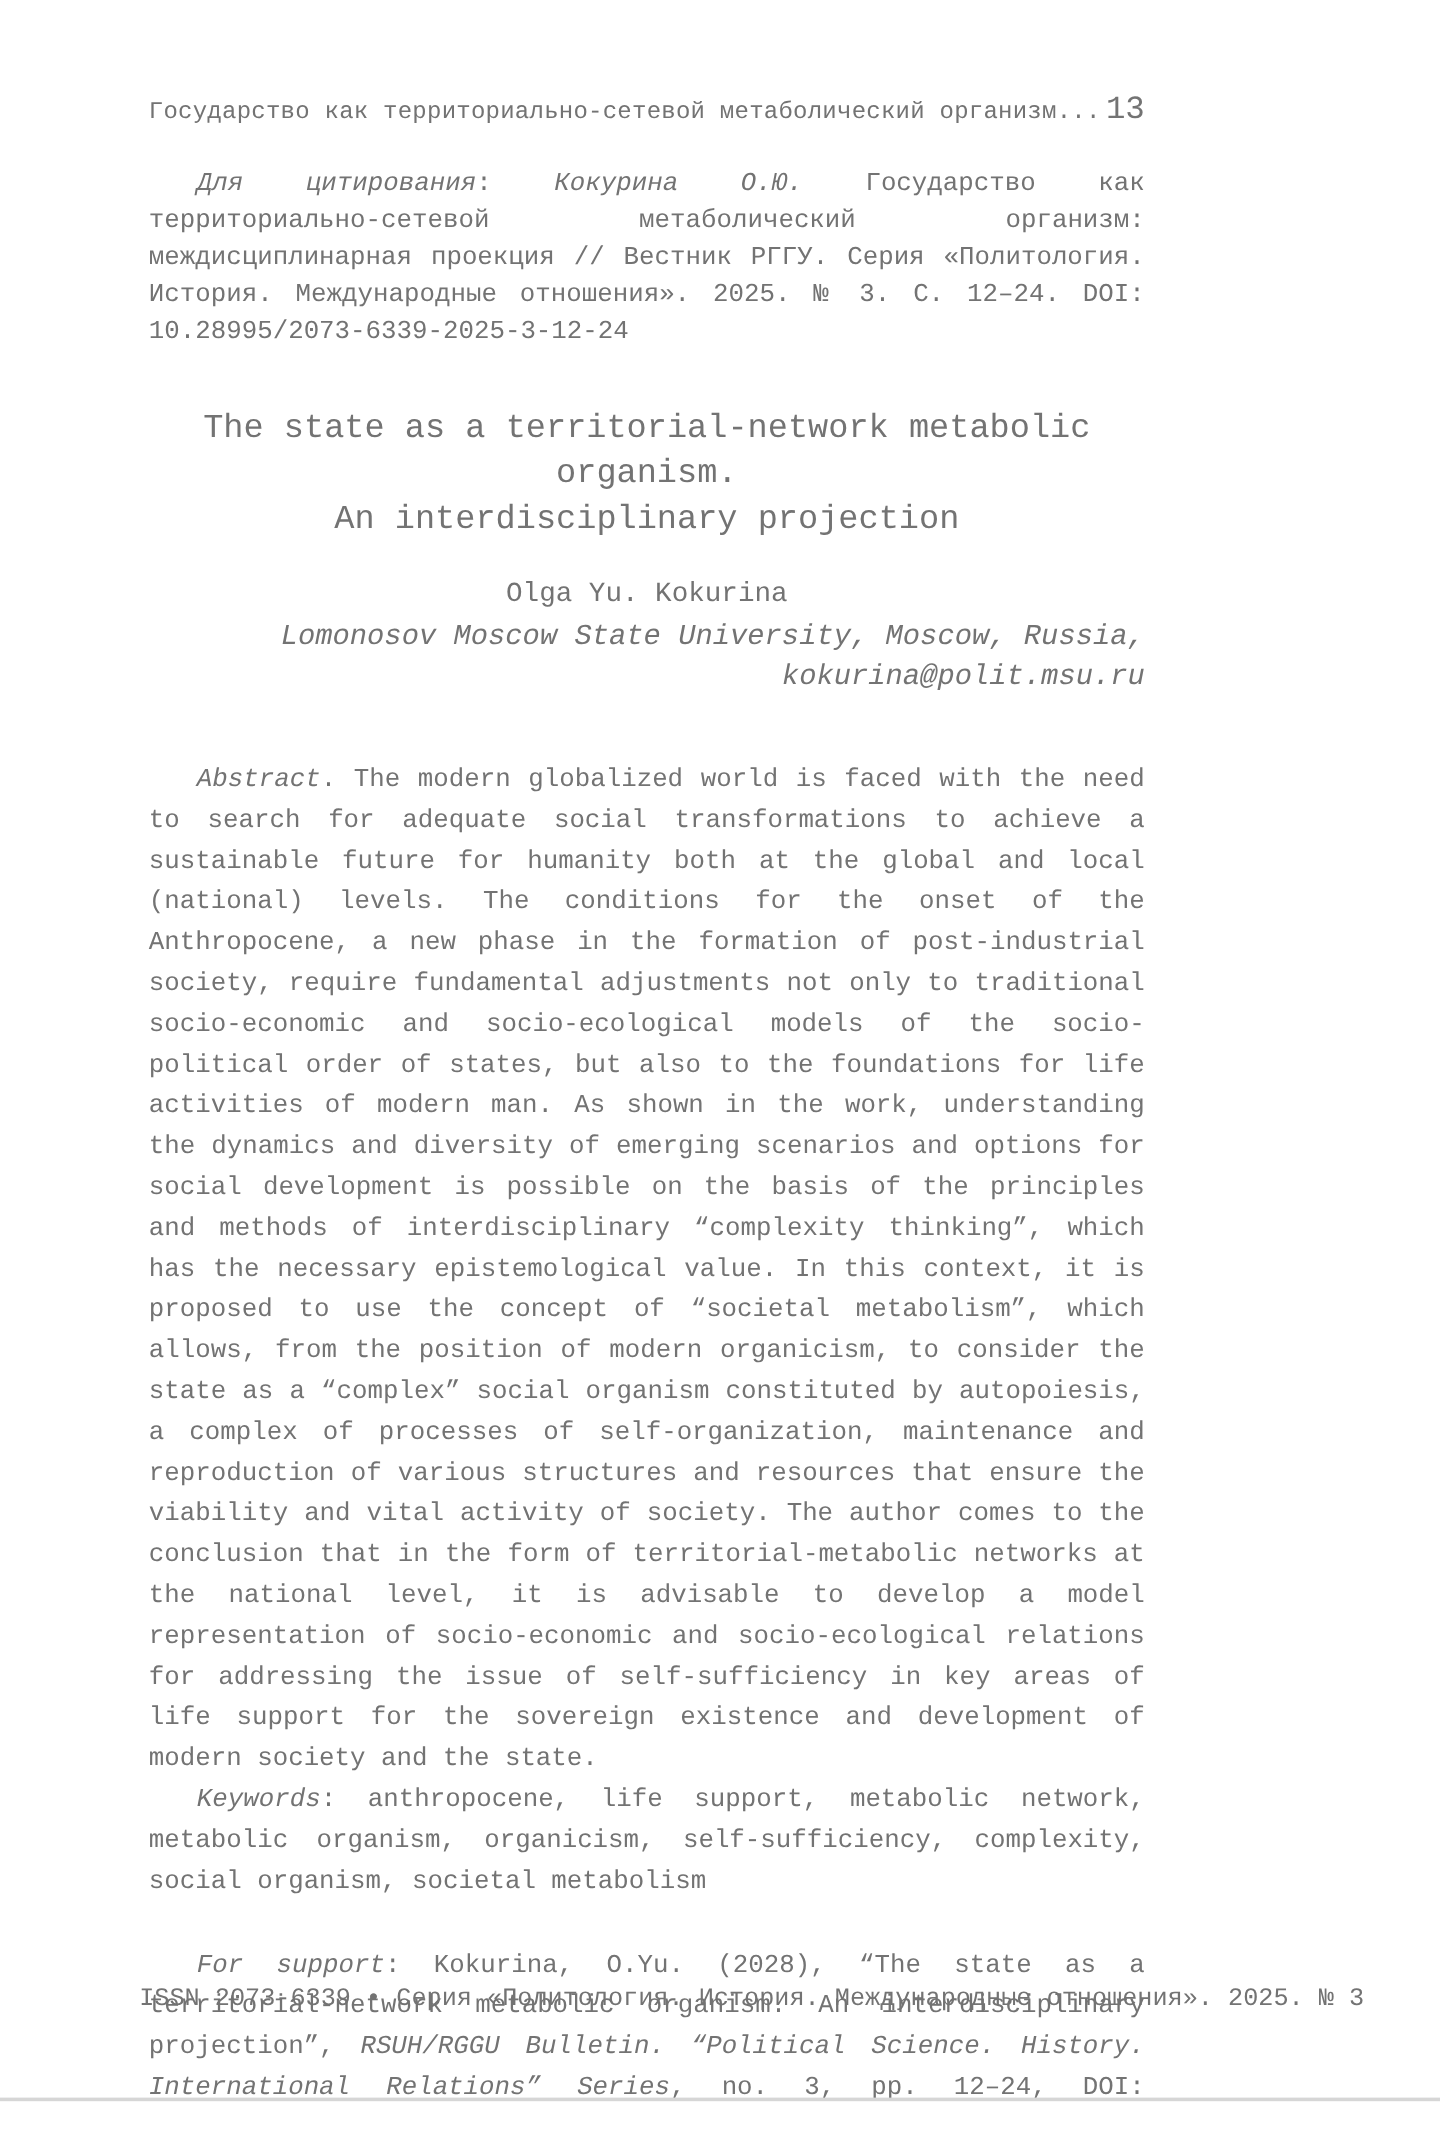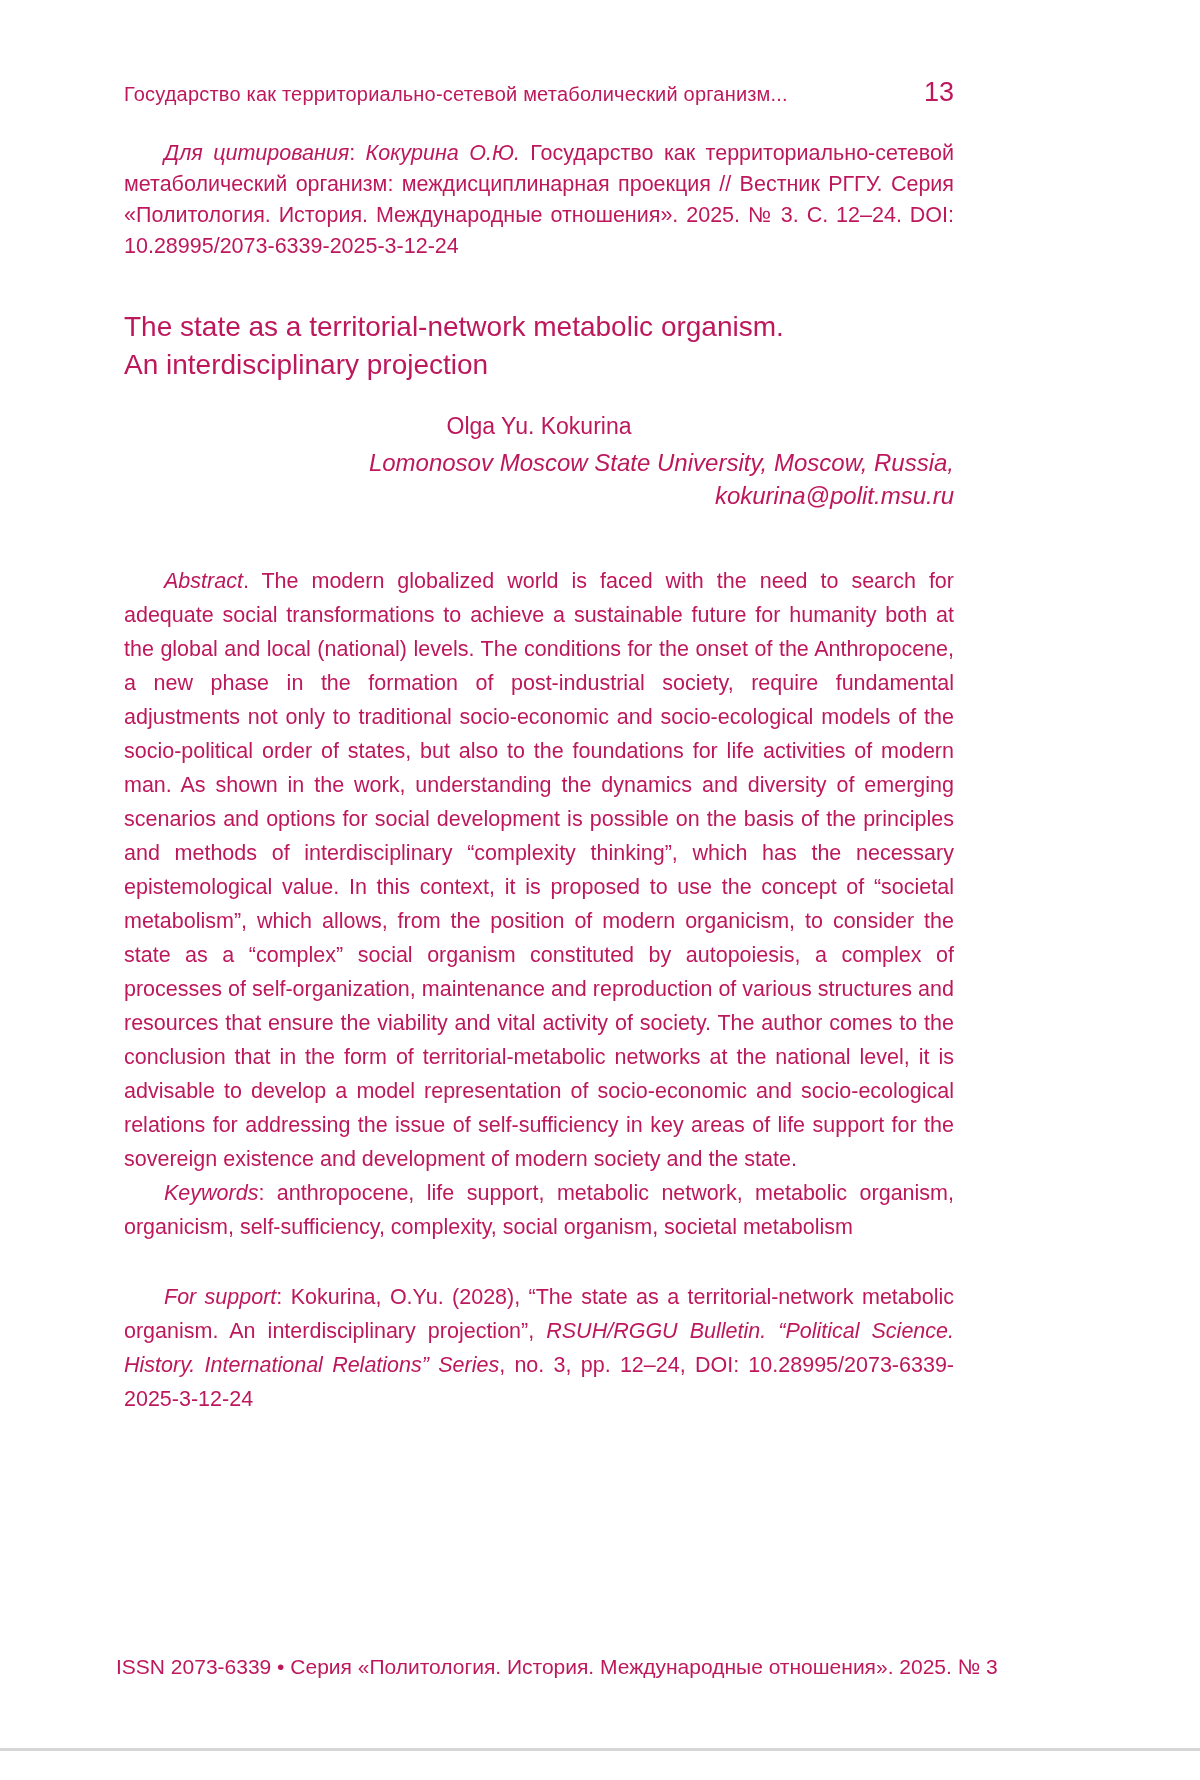--- a/index.html
+++ b/index.html
@@ -3,22 +3,22 @@
 <meta charset="utf-8">
 <style>
   html, body { margin: 0; padding: 0; background: #ffffff; }
   .page {
     position: relative;
     width: 1200px;
     height: 1752px;
     background: #ffffff;
     box-sizing: border-box;
     padding: 80px 246px 0 124px;
-    font-family: Liberation Sans, sans-serif;
-    color: #be185d;
+    font-family: Liberation Mono, monospace;
+    color: #737373;
     overflow: hidden;
   }
   .running-head {
     display: flex;
     justify-content: space-between;
     align-items: baseline;
     font-size: 20px;
     line-height: 24px;
     margin-bottom: 32px;
   }
@@ -30,21 +30,21 @@
     line-height: 31px;
     text-align: justify;
     text-indent: 40px;
   }
   .citation-ru { line-height: 31px; }
   .article-title {
     margin-top: 46px;
     font-size: 28px;
     line-height: 38px;
     font-weight: normal;
-    text-align: left;
+    text-align: center;
   }
   .title-line { display: block; }
   .author-name {
     margin-top: 27px;
     text-align: center;
     font-size: 23px;
     line-height: 30px;
   }
   .affiliation, .email {
     text-align: right;

